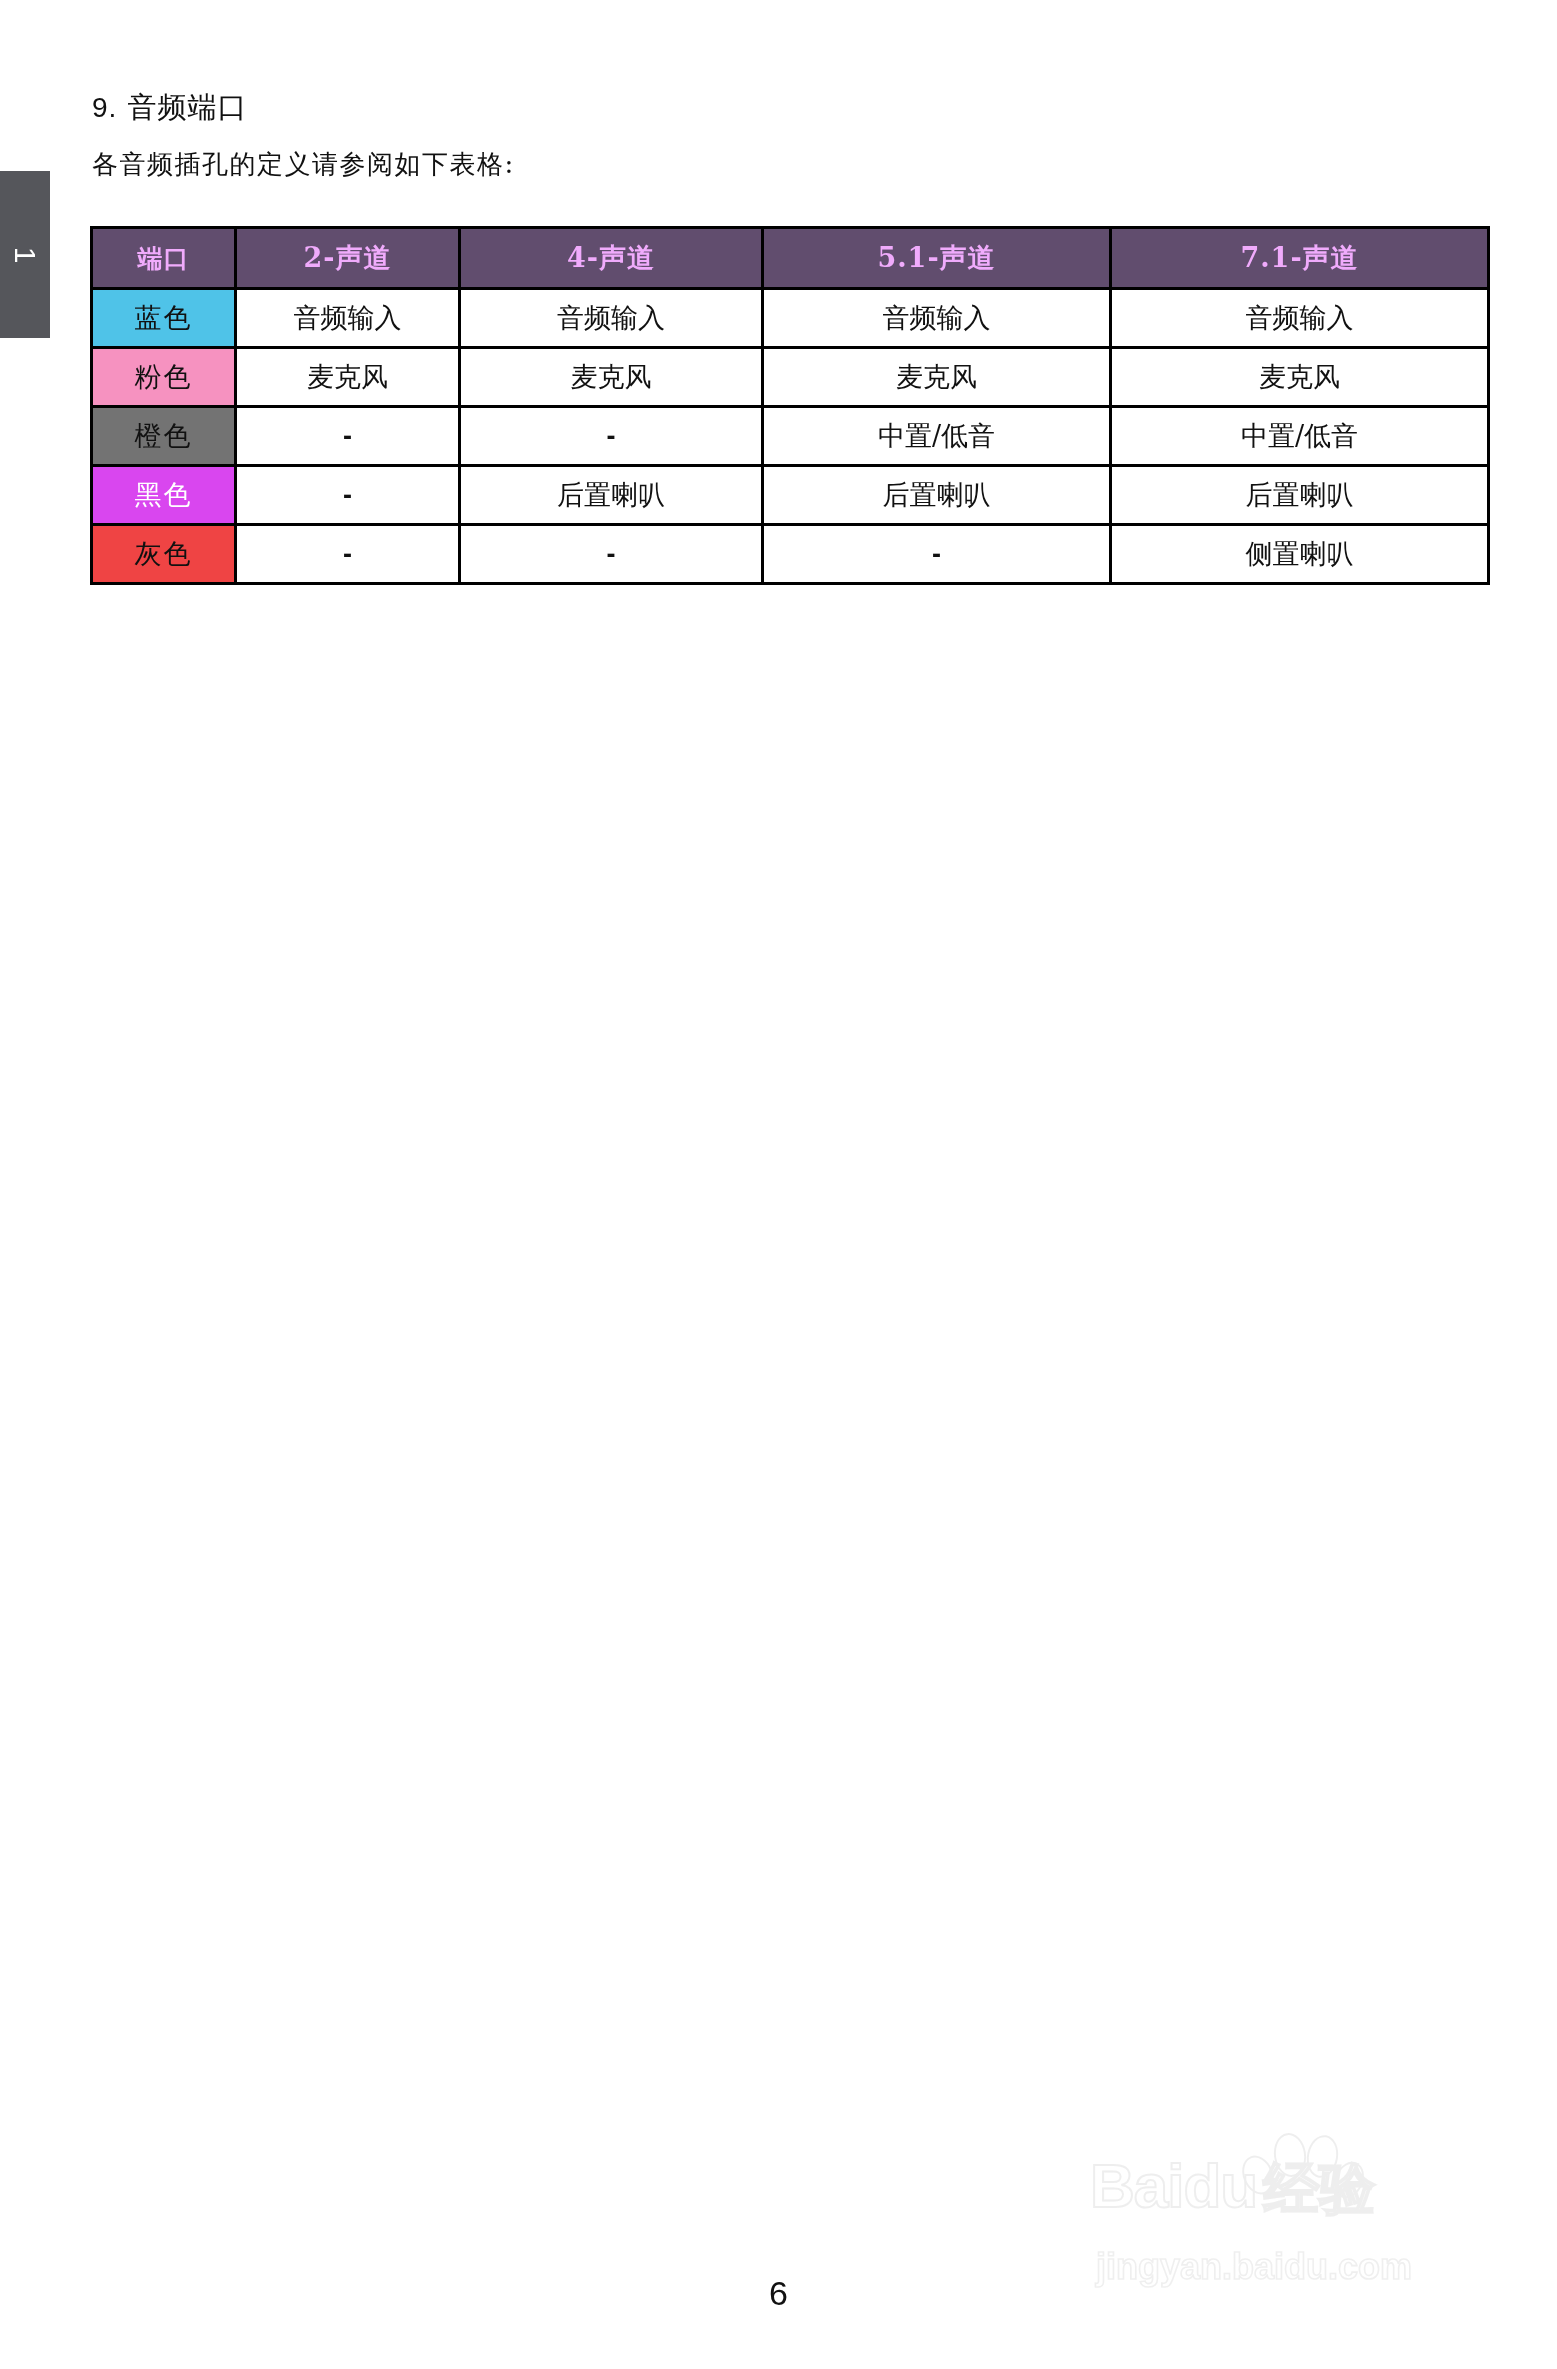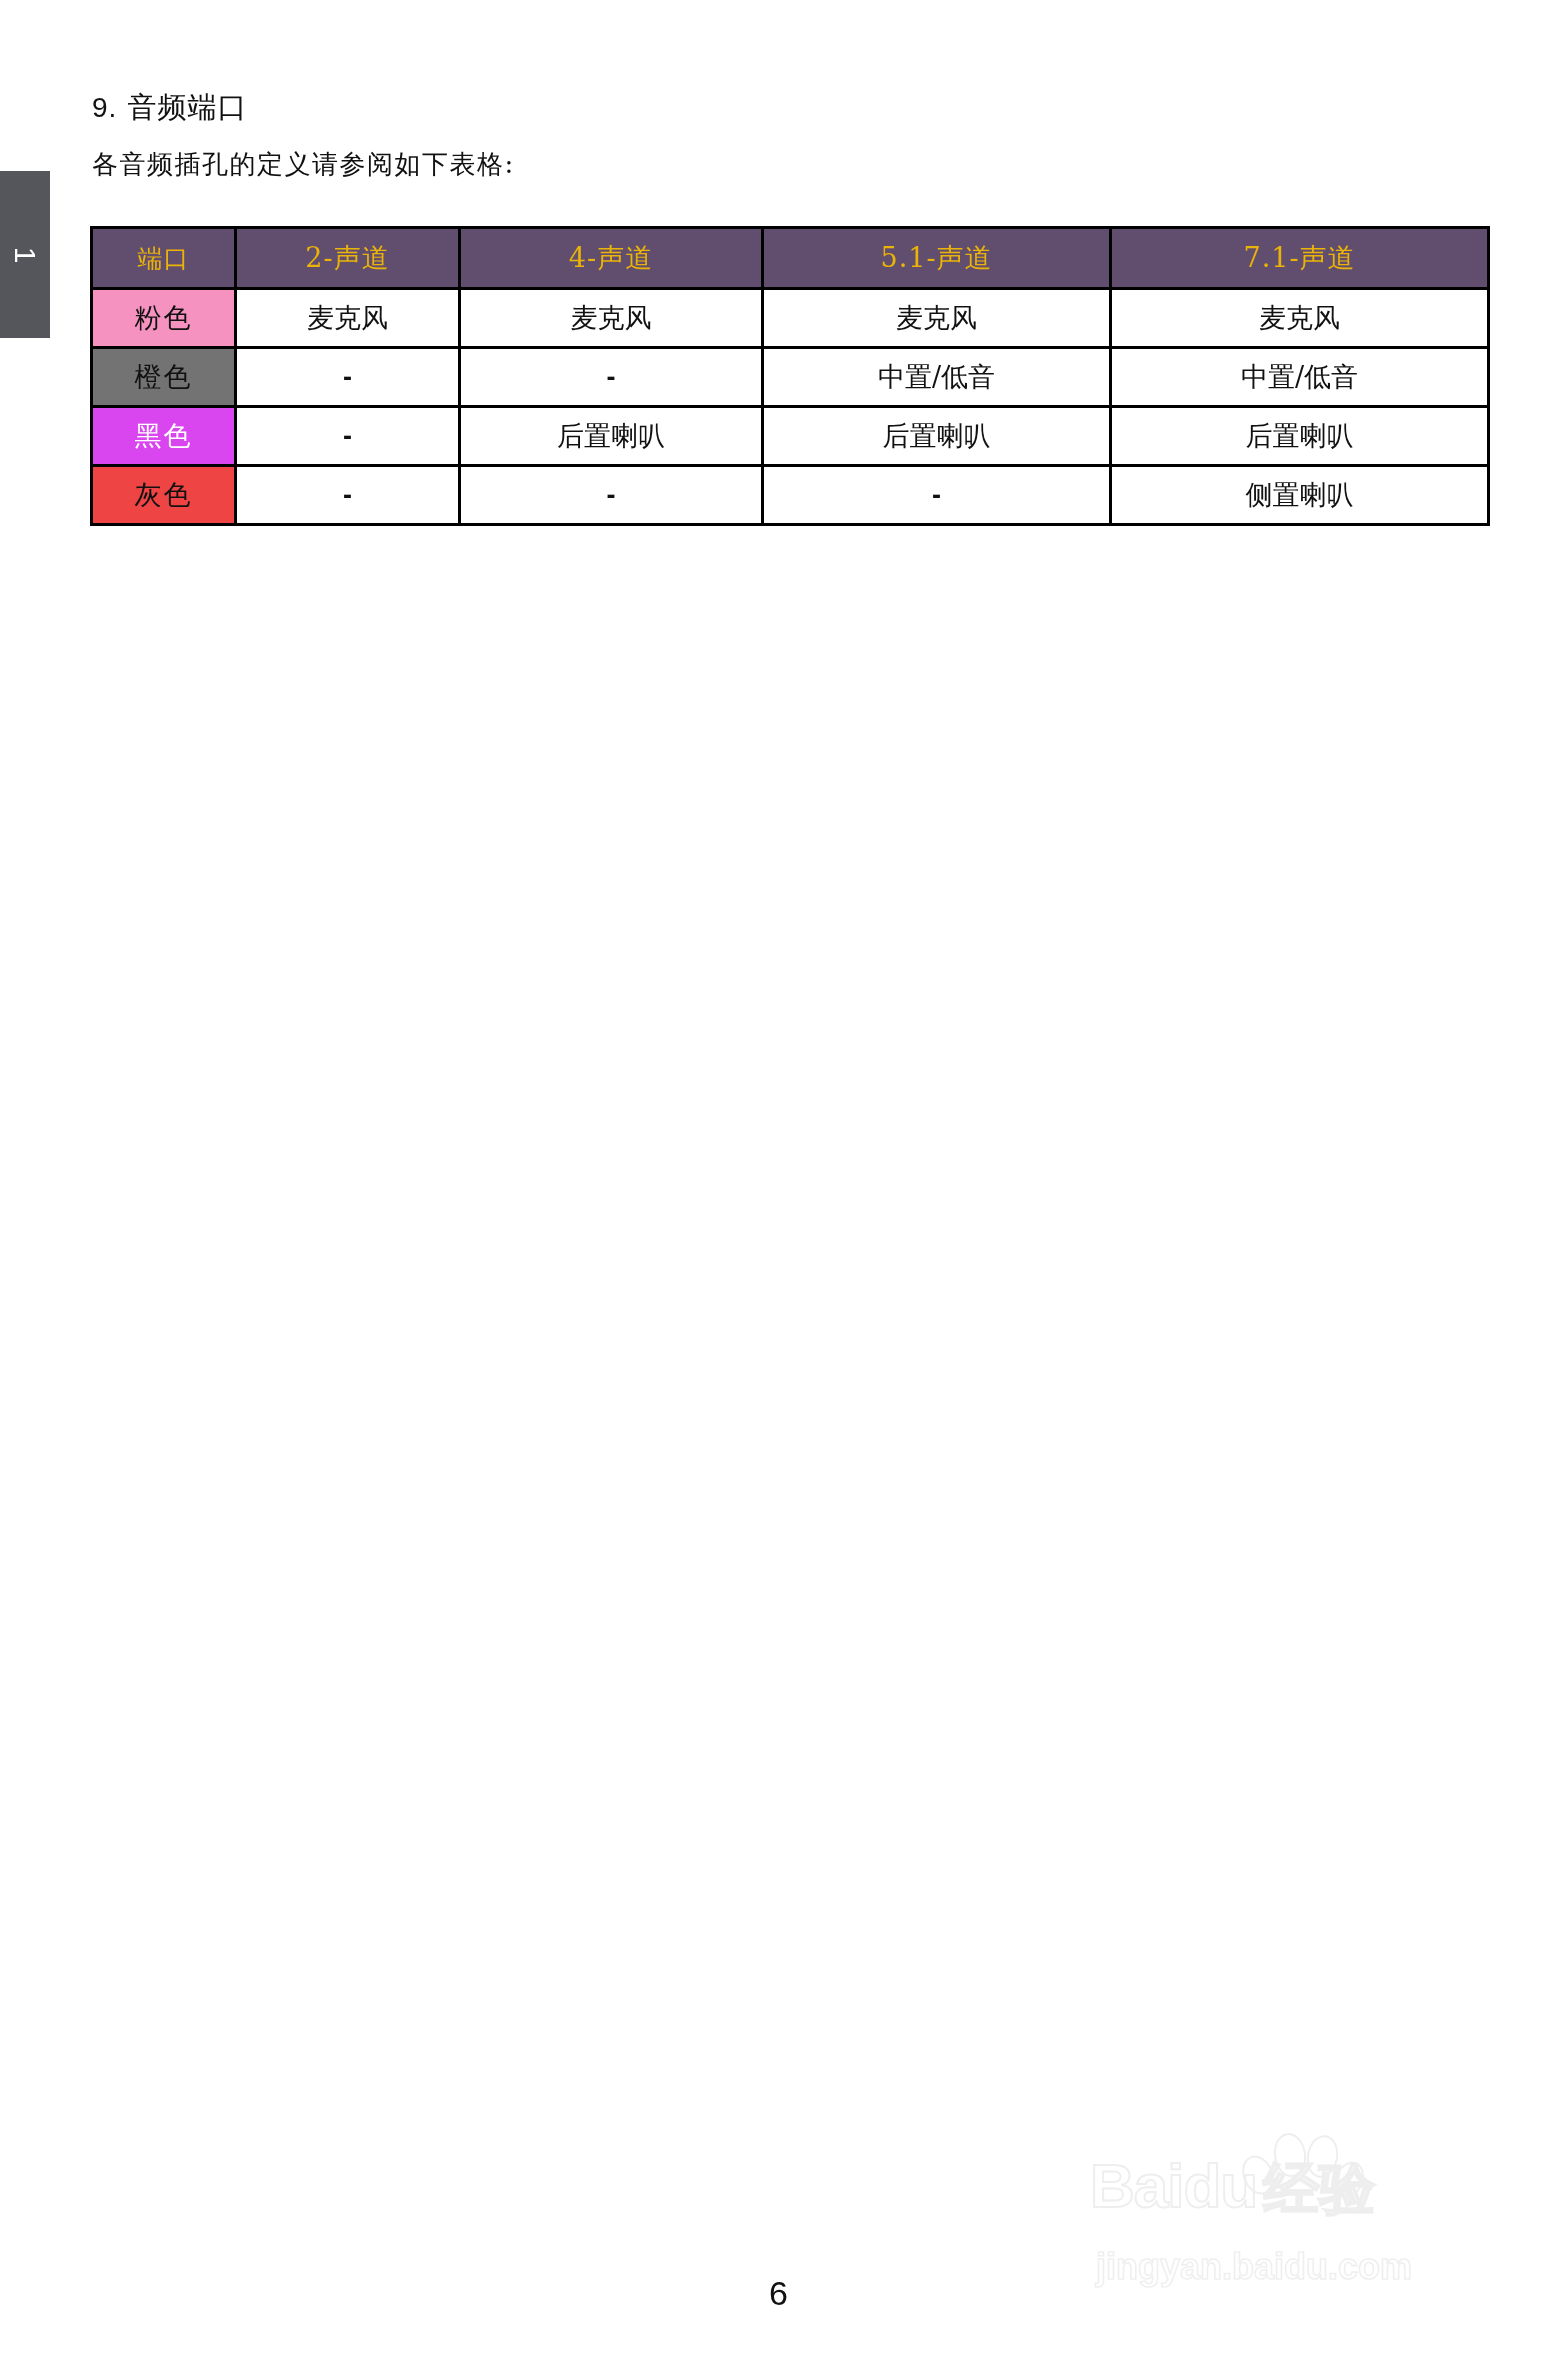--- a/index.html
+++ b/index.html
@@ -95,23 +95,23 @@
     vertical-align: middle;
     font-size: 27px;
     color: #111111;
     height: 52px;
     padding: 2px 4px;
     white-space: nowrap;
   }
 
   table.audio-table thead th {
     background: #614d6e;
-    color: #eab308;
+    color: #f0abfc;
     font-family: "DejaVu Serif", "Liberation Serif", serif;
-    font-weight: normal;
+    font-weight: bold;
     height: 54px;
     font-size: 27px;
     letter-spacing: 1px;
   }
   table.audio-table thead th.port-head {
     font-size: 25px;
   }
 
   td.swatch {
     font-size: 27px;
@@ -229,20 +229,27 @@
         <tr>
           <th class="port-head">端口</th>
           <th>2-声道</th>
           <th>4-声道</th>
           <th>5.1-声道</th>
           <th>7.1-声道</th>
         </tr>
       </thead>
       <tbody>
           <tr>
+            <td class="swatch" style="background: rgb(79, 195, 232); color: rgb(17, 17, 17);">蓝色</td>
+            <td>音频输入</td>
+            <td>音频输入</td>
+            <td>音频输入</td>
+            <td>音频输入</td>
+          </tr>
+          <tr>
             <td class="swatch" style="background: rgb(246, 146, 192); color: rgb(17, 17, 17);">粉色</td>
             <td>麦克风</td>
             <td>麦克风</td>
             <td>麦克风</td>
             <td>麦克风</td>
           </tr>
           <tr>
             <td class="swatch" style="background: #737373; color: rgb(17, 17, 17);">橙色</td>
             <td class="dash">-</td>
             <td class="dash">-</td>

